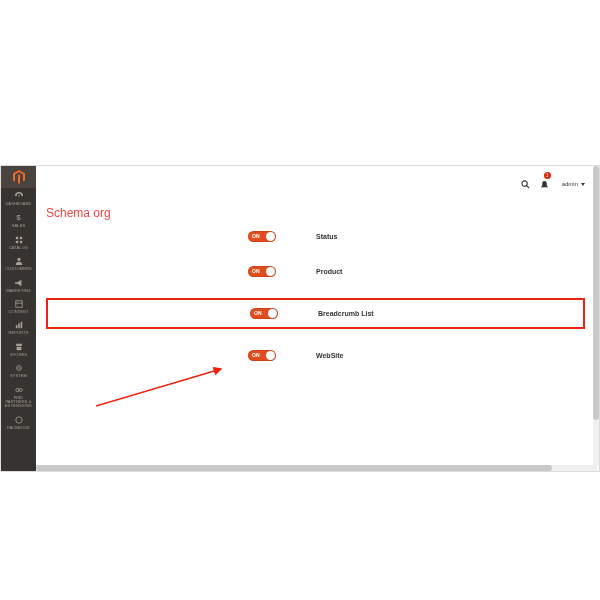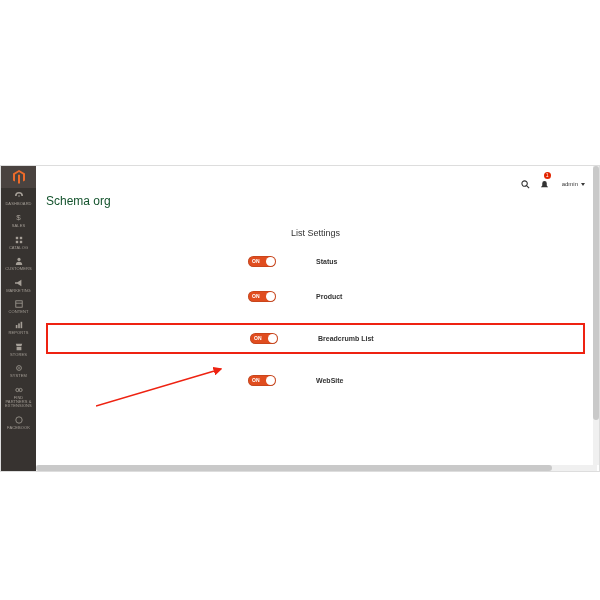--- a/index.html
+++ b/index.html
@@ -13,21 +13,21 @@
   .sb-item .lbl { display:block; line-height:1.1; letter-spacing:.1px; }
 
   .content { position:absolute; left:35px; right:0; top:0; bottom:0; padding:8px 14px 0 10px; box-sizing:border-box; overflow:hidden; }
   .topbar { display:flex; justify-content:flex-end; align-items:center; gap:10px; height:20px; }
   .topbar .search-icon svg, .topbar .bell svg, .topbar .user-icon svg { width:9px; height:9px; }
   .bell { position:relative; }
   .bell .badge { position:absolute; top:-3px; left:4px; width:7px; height:7px; border-radius:50%; background:#e22500; color:#fff; font-size:5px; line-height:7px; text-align:center; }
   .user { font-size:6px; color:#3a3a3a; display:flex; align-items:center; gap:3px; }
   .user .caret { border-top:3px solid #3a3a3a; border-left:2px solid transparent; border-right:2px solid transparent; }
 
-  .page-title { font-size:12px; color:#14532d; margin-top:0; font-weight:400; }
+  .page-title { font-size:12px; color:#ef4444; margin-top:12px; font-weight:400; }
 
   .panel-title { text-align:center; font-size:9px; color:#333; margin:20px 0 15px; }
 
   .rows { }
   .row { display:flex; align-items:center; gap:40px; margin:0 0 18px; padding:3px 0; }
   .row .left { width:230px; display:flex; justify-content:flex-end; }
   .row .right { font-size:7px; color:#333; font-weight:700; }
 
   .toggle { width:28px; height:11px; border-radius:6px; background:#e04d1f; position:relative; box-shadow:inset 0 0 0 .5px rgba(0,0,0,.2); cursor:pointer; }
   .toggle .knob { position:absolute; right:1px; top:1px; width:9px; height:9px; background:#fff; border-radius:50%; }
@@ -152,21 +152,20 @@
               <circle cx="5" cy="3" r="2" fill="#333"></circle>
               <path d="M1 10a4 4 0 0 1 8 0z" fill="#333"></path>
             </svg>
           <span>admin</span>
           <span class="caret"></span>
         </span>
       </div>
 
       <h1 class="page-title">Schema org</h1>
 
-      <div class="panel-title">List Settings</div>
 
       <div class="rows">
 
         <div class="row">
           <div class="left">
             <div class="toggle">
               <span class="on">ON</span>
               <span class="knob"></span>
             </div>
           </div>

